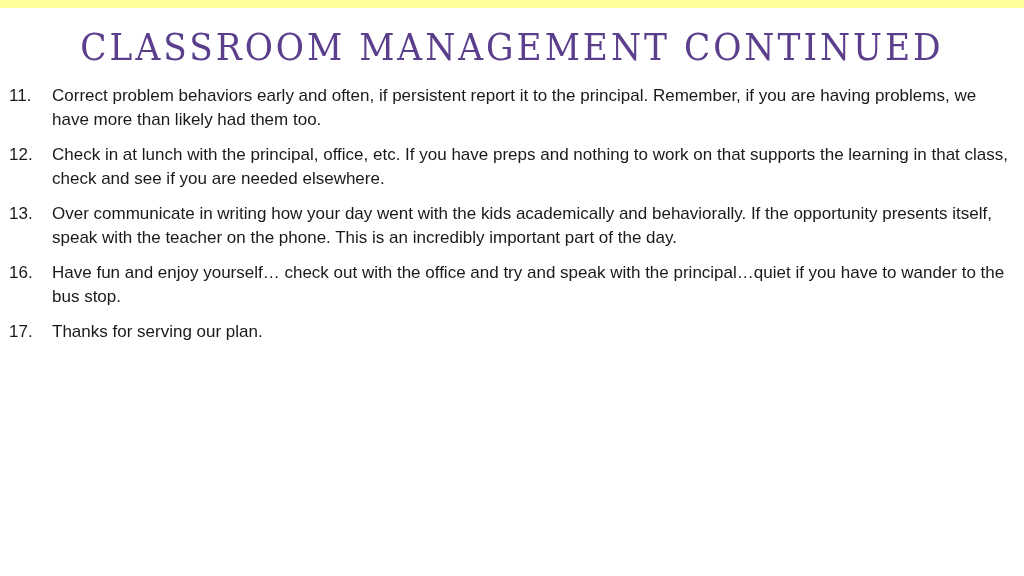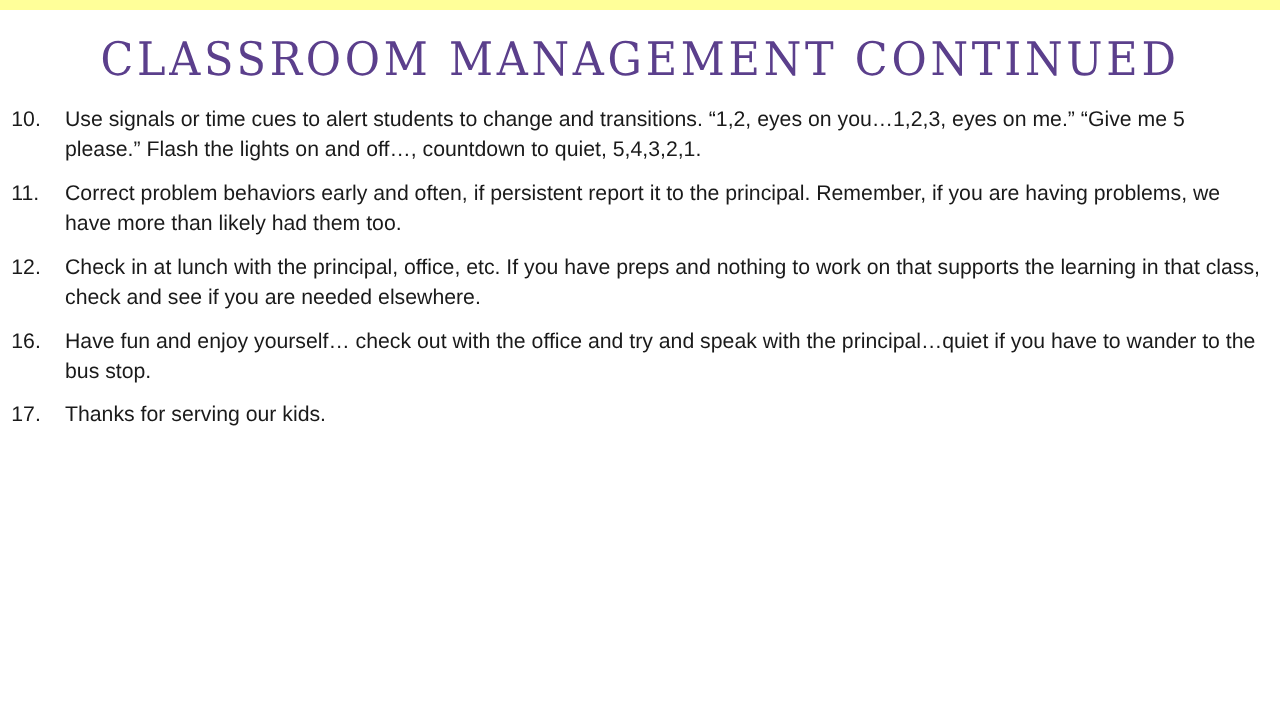--- a/index.html
+++ b/index.html
@@ -62,33 +62,33 @@
     }
   </style>
 </head>
 <body>
 
 <div class="slide">
   <div class="title">CLASSROOM MANAGEMENT CONTINUED</div>
 
   <ol class="list">
     <li class="item">
-      <span class="num">10.</span>
-      <span class="text">Use signals or time cues to alert students to change and transitions.  “1,2, eyes on you…1,2,3, eyes on me.”  “Give me 5 please.”  Flash the lights on and off…, countdown to quiet, 5,4,3,2,1.</span>
-    </li>
-    <li class="item">
       <span class="num">11.</span>
       <span class="text">Correct problem behaviors early and often, if persistent report it to the principal.  Remember, if you are having problems, we have more than likely had them too.</span>
     </li>
     <li class="item">
       <span class="num">12.</span>
       <span class="text">Check in at lunch with the principal, office, etc.  If you have preps and nothing to work on that supports the learning in that class, check and see if you are needed elsewhere.</span>
     </li>
     <li class="item">
+      <span class="num">13.</span>
+      <span class="text">Over communicate in writing how your day went with the kids academically and behaviorally.  If the opportunity presents itself, speak with the teacher on the phone.  This is an incredibly important part of the day.</span>
+    </li>
+    <li class="item">
       <span class="num">16.</span>
       <span class="text">Have fun and enjoy yourself… check out with the office and try and speak with the principal…quiet if you have to wander to the bus stop.</span>
     </li>
     <li class="item">
       <span class="num">17.</span>
-      <span class="text">Thanks for serving our kids.</span>
+      <span class="text">Thanks for serving our plan.</span>
     </li>
   </ol>
 </div>
 
 </body></html>

